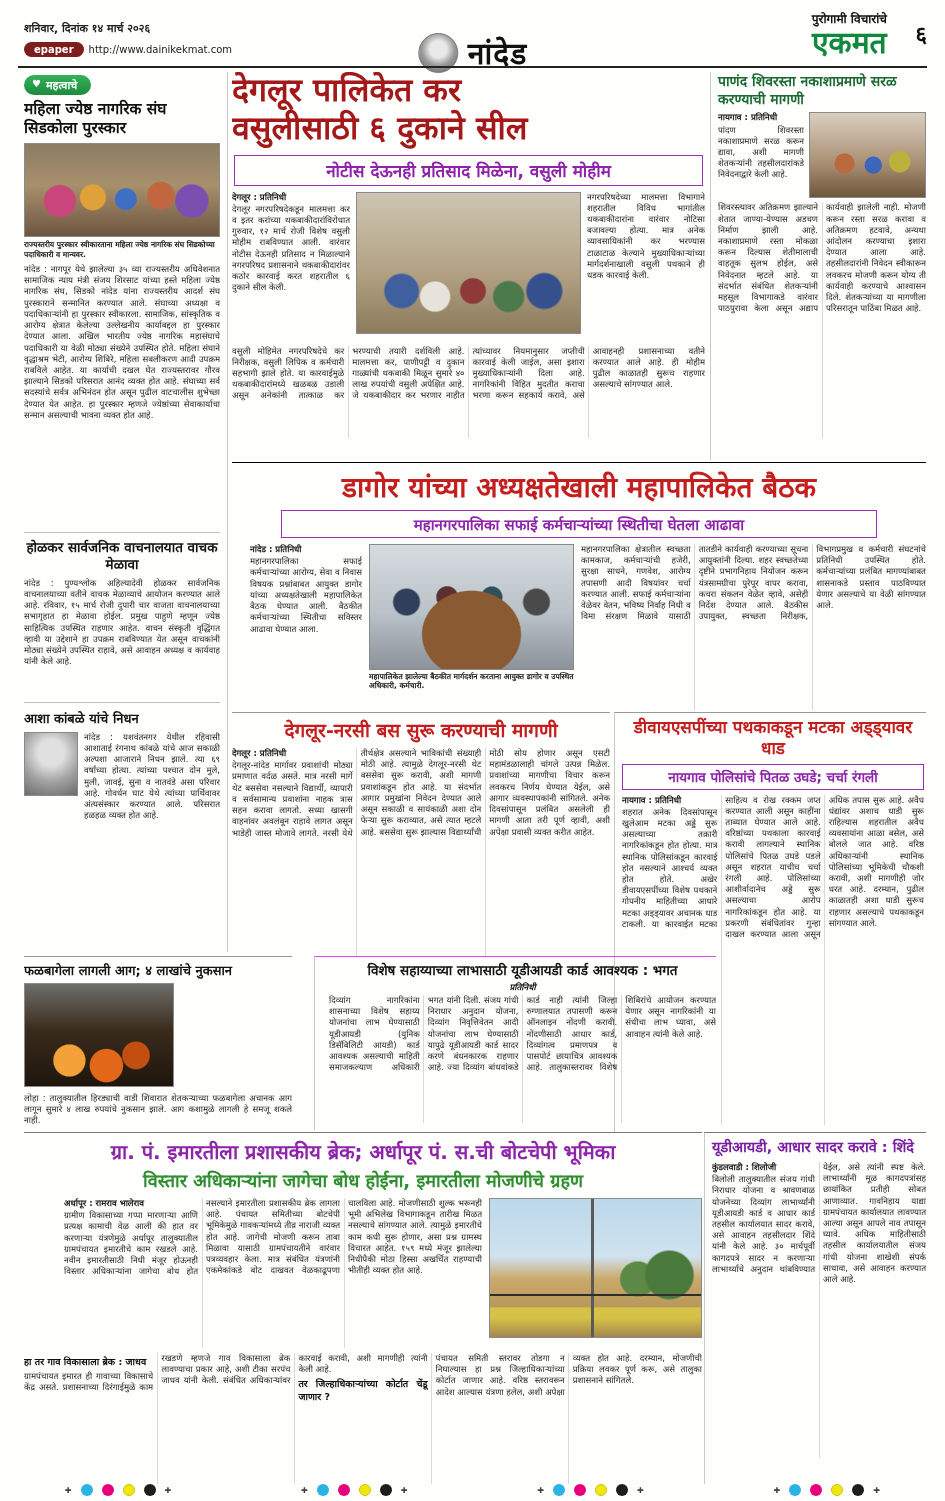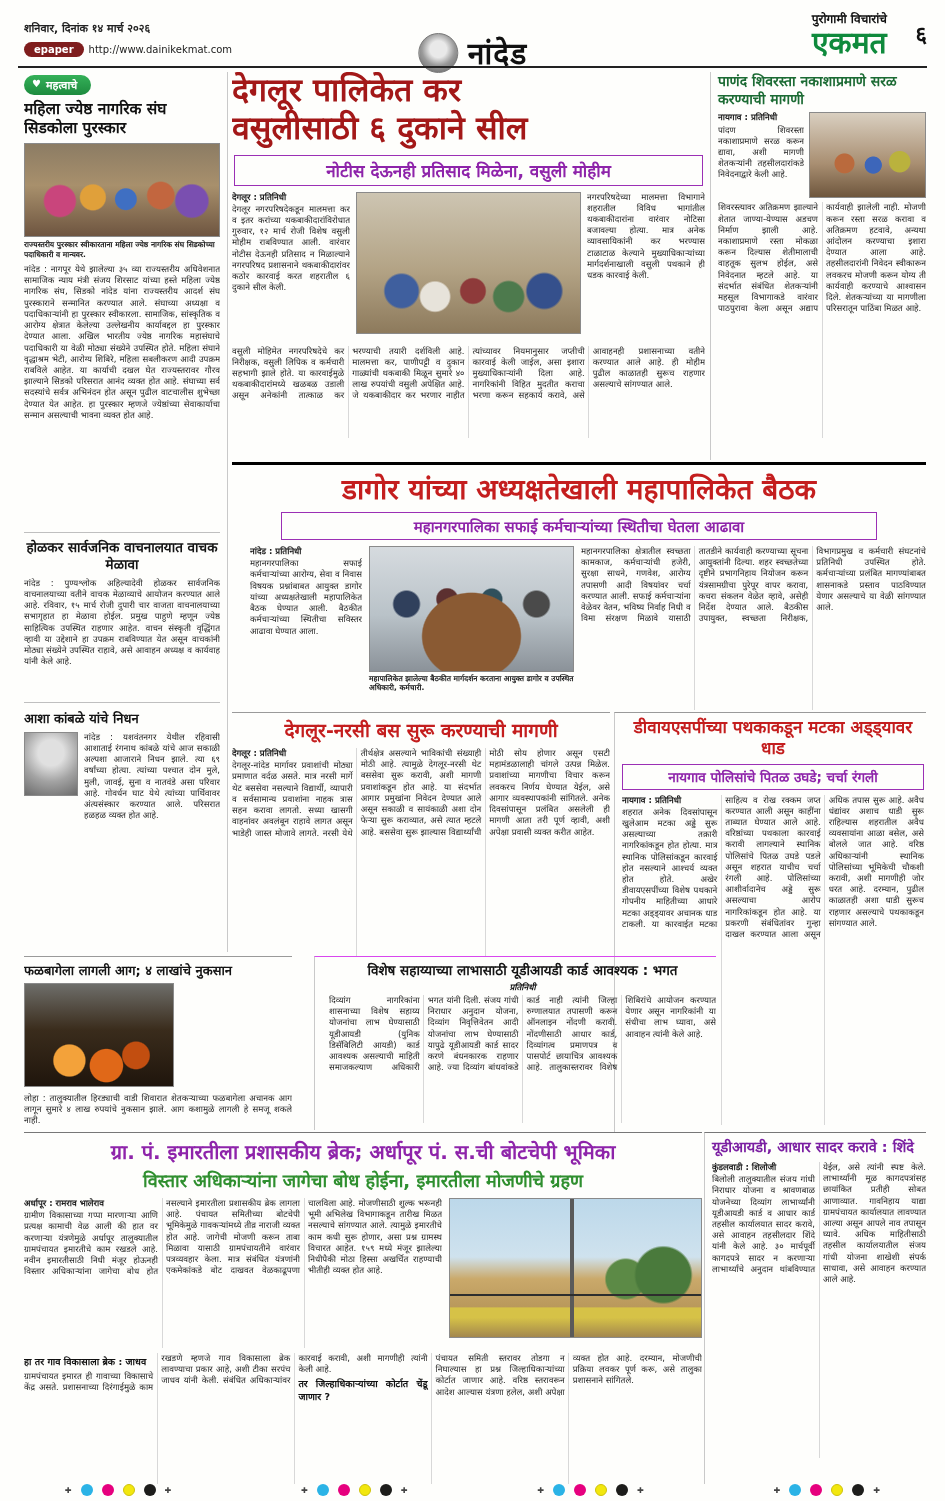--- a/index.html
+++ b/index.html
@@ -73,21 +73,21 @@
   .panand-row { display:flex; gap:5px; margin-bottom:4px; }
   .panand-intro { width:86px; flex:0 0 auto; }
   .photo-panand { flex:1; height:86px; background:
       radial-gradient(circle at 30% 60%, #ba6a3d 0 10%, transparent 11%),
       radial-gradient(circle at 55% 62%, #3d66ba 0 10%, transparent 11%),
       radial-gradient(circle at 78% 58%, #bab23d 0 10%, transparent 11%),
       linear-gradient(180deg,#d9cfc0 0%, #a98f72 60%, #6e563d 100%); }
   .panand-body { height:236px; column-count:2; column-gap:8px; column-rule:1px solid #d8d8d8; }
 
   
-  .dagor { left:232px; top:462px; width:694px; height:248px; border-top:3px solid #000000; padding-top:4px; overflow:hidden; }
+  .dagor { left:232px; top:462px; width:694px; height:248px; border-top:1px solid #000000; padding-top:4px; overflow:hidden; }
   .dagor-title { font-size:28px; font-weight:bold; color:#c41e1e; text-align:center; }
   .dagor-sub { font-size:15px; width:86%; margin:5px auto 6px; }
   .dagor-row { display:flex; gap:7px; height:168px;margin-left:18px; }
   .dagor-colL { width:112px; flex:0 0 auto; }
   .dagor-photo-wrap { width:205px; flex:0 0 auto; }
   .photo-dagor { width:205px; height:126px; background:
       radial-gradient(ellipse at 50% 72%, #8a5a33 0 34%, transparent 35%),
       radial-gradient(circle at 18% 46%, #30405c 0 7%, transparent 8%),
       radial-gradient(circle at 38% 42%, #5c3030 0 7%, transparent 8%),
       radial-gradient(circle at 60% 42%, #30505c 0 7%, transparent 8%),
@@ -122,21 +122,21 @@
   .udid { left:314px; top:956px; width:402px; height:174px; border-top:1px solid #d946ef; border-left:1px solid #c9c9c9; padding:4px 0 0 14px; overflow:hidden; }
   .udid-title { font-size:13.5px; font-weight:bold; text-align:center; margin-bottom:2px; }
   .udid-dateline { font-size:8.5px; font-weight:bold; text-align:center; margin-bottom:3px;font-style:italic; }
   .udid-body { height:128px; column-count:4; column-gap:8px; column-rule:1px solid #d8d8d8; }
 
   
   .gp { left:24px; top:1132px; width:678px; height:352px; border-top:1px solid #777; padding-top:5px; overflow:hidden; }
   .gp-title-purple { font-size:20px; font-weight:bold; color:#8e24aa; text-align:center; margin-bottom:3px; }
   .gp-title-green { font-size:18px; font-weight:bold; color:#2f8f2f; text-align:center; margin-bottom:6px; }
   .gp-row { display:flex; gap:7px; height:150px; }
-  .gp-cols-top { width:418px; flex:0 0 auto; column-count:3; column-gap:8px; column-rule:1px solid #d8d8d8; height:150px; }
+  .gp-cols-top { width:418px; flex:0 0 auto; column-count:3; column-gap:8px; column-rule:1px solid #d8d8d8; height:150px;margin-left:40px; }
   .photo-gp { flex:1; height:140px; background:
       linear-gradient(0deg, transparent 0 30%, #2e2e2e 30% 31%, transparent 31%),
       radial-gradient(circle at 85% 55%, #4a7a3c 0 12%, transparent 13%),
       radial-gradient(circle at 70% 58%, #5c8a46 0 10%, transparent 11%),
       linear-gradient(90deg, transparent 0 48%, #5a5a5a 48% 49.5%, transparent 49.5%),
       linear-gradient(180deg,#bcd8ea 0%, #cfe2ee 42%, #caa96a 58%, #b9985c 78%, #d6c247 79% 86%, #a3874e 100%); }
   .gp-cols-bottom { height:134px; margin-top:5px; column-count:5; column-gap:8px; column-rule:1px solid #d8d8d8; }
   .gp-subhead { font-size:9.5px; font-weight:bold; margin:3px 0 2px; color:#111; }
 
   

